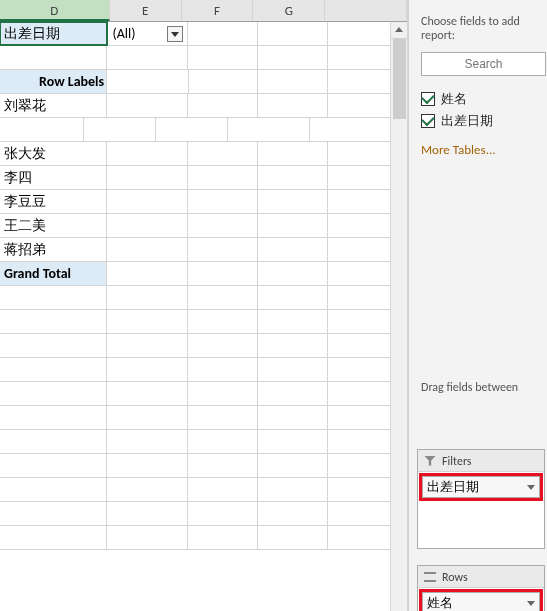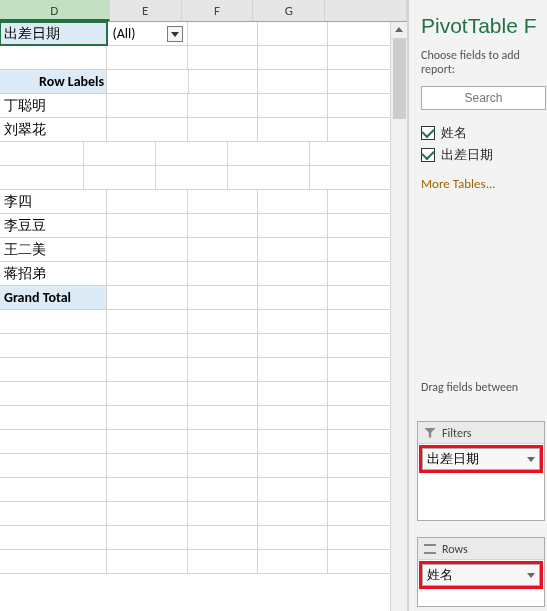--- a/index.html
+++ b/index.html
@@ -46,21 +46,21 @@
 
 .field-list { }
 .field-row { display: flex; align-items: center; height: 22px; }
 .cb { width: 14px; height: 14px; border: 1px solid #333; background: #fff; margin-right: 6px; position: relative; }
 .cb.checked::after { content: ""; position: absolute; left: 2px; top: -1px; width: 6px; height: 9px; border-right: 2px solid #217346; border-bottom: 2px solid #217346; transform: rotate(45deg); }
 .field-label { font-size: 13px; color: #222; }
 .more-tables { color: #a16207; font-size: 13px; margin-top: 10px; }
 
 .drag-hint { position: absolute; left: 12px; top: 380px; color: #555; font-size: 12px; width: 130px; }
 
-.area-box { position: absolute; left: 8px; width: 128px; background: #fff; border: 1px solid #ababab; }
+.area-box { position: absolute; left: 8px; width: 128px; background: #fff; border: 1px solid #ababab; margin-top: 28px; }
 .area-header { height: 22px; background: #eaeaea; display: flex; align-items: center; padding-left: 6px; gap: 6px; font-size: 12px; color: #444; border-bottom: 1px solid #d4d4d4; }
 .area-header .icon { width: 12px; height: 10px; display: inline-block; }
 .filter-icon { background: linear-gradient(#888,#888); clip-path: polygon(0 0, 100% 0, 60% 50%, 60% 100%, 40% 100%, 40% 50%); }
 .rows-icon { border-top: 2px solid #888; border-bottom: 2px solid #888; height: 8px; }
 .area-content { padding: 4px; min-height: 50px; }
 .pill { border: 1px solid #ababab; background: #f7f7f7; height: 22px; display: flex; align-items: center; padding: 0 4px; font-size: 13px; justify-content: space-between; }
 .pill .dd { width: 0; height: 0; border-left: 4px solid transparent; border-right: 4px solid transparent; border-top: 5px solid #666; margin-left: 4px; }
 .red-box { outline: 3px solid #e81123; }
 
 #filters-area { top: 421px; height: 100px; }
@@ -99,40 +99,34 @@
       <div class="cell c-d pivot-header bold">
         <span>Row Labels</span>
         <span class="dd-btn"></span>
       </div>
       <div class="cell c-e"></div>
         <div class="cell c-f"></div>
         <div class="cell c-g"></div>
         <div class="cell c-end"></div>
     </div>
     <div class="row">
-        <div class="cell c-d">丁聪明</div>
-        <div class="cell c-e"></div>
-        <div class="cell c-f"></div>
-        <div class="cell c-g"></div>
-        <div class="cell c-end"></div>
-      </div>
-    <div class="row">
         <div class="cell c-d">刘翠花</div>
         <div class="cell c-e"></div>
         <div class="cell c-f"></div>
         <div class="cell c-g"></div>
         <div class="cell c-end"></div>
       </div>
     <div class="row">
         <div class="cell c-e"></div>
         <div class="cell c-f"></div>
         <div class="cell c-g"></div>
         <div class="cell c-end"></div>
       </div>
     <div class="row">
+        <div class="cell c-d">张大发</div>
         <div class="cell c-e"></div>
         <div class="cell c-f"></div>
         <div class="cell c-g"></div>
         <div class="cell c-end"></div>
       </div>
     <div class="row">
         <div class="cell c-d">李四</div>
         <div class="cell c-e"></div>
         <div class="cell c-f"></div>
         <div class="cell c-g"></div>
@@ -244,21 +238,20 @@
         <div class="cell c-end"></div>
       </div>
   </div>
   <div class="vscroll">
     <div class="vbtn"></div>
     <div class="vthumb"></div>
   </div>
 </div>
 
 <div class="panel">
-  <div class="panel-title">PivotTable F</div>
   <div class="panel-desc">Choose fields to add report:</div>
   <input class="search-box" placeholder="Search" style="">
   <div class="field-list">
     <div class="field-row">
       <span class="cb checked"></span>
       <span class="field-label">姓名</span>
     </div>
     <div class="field-row">
       <span class="cb checked"></span>
       <span class="field-label">出差日期</span>

